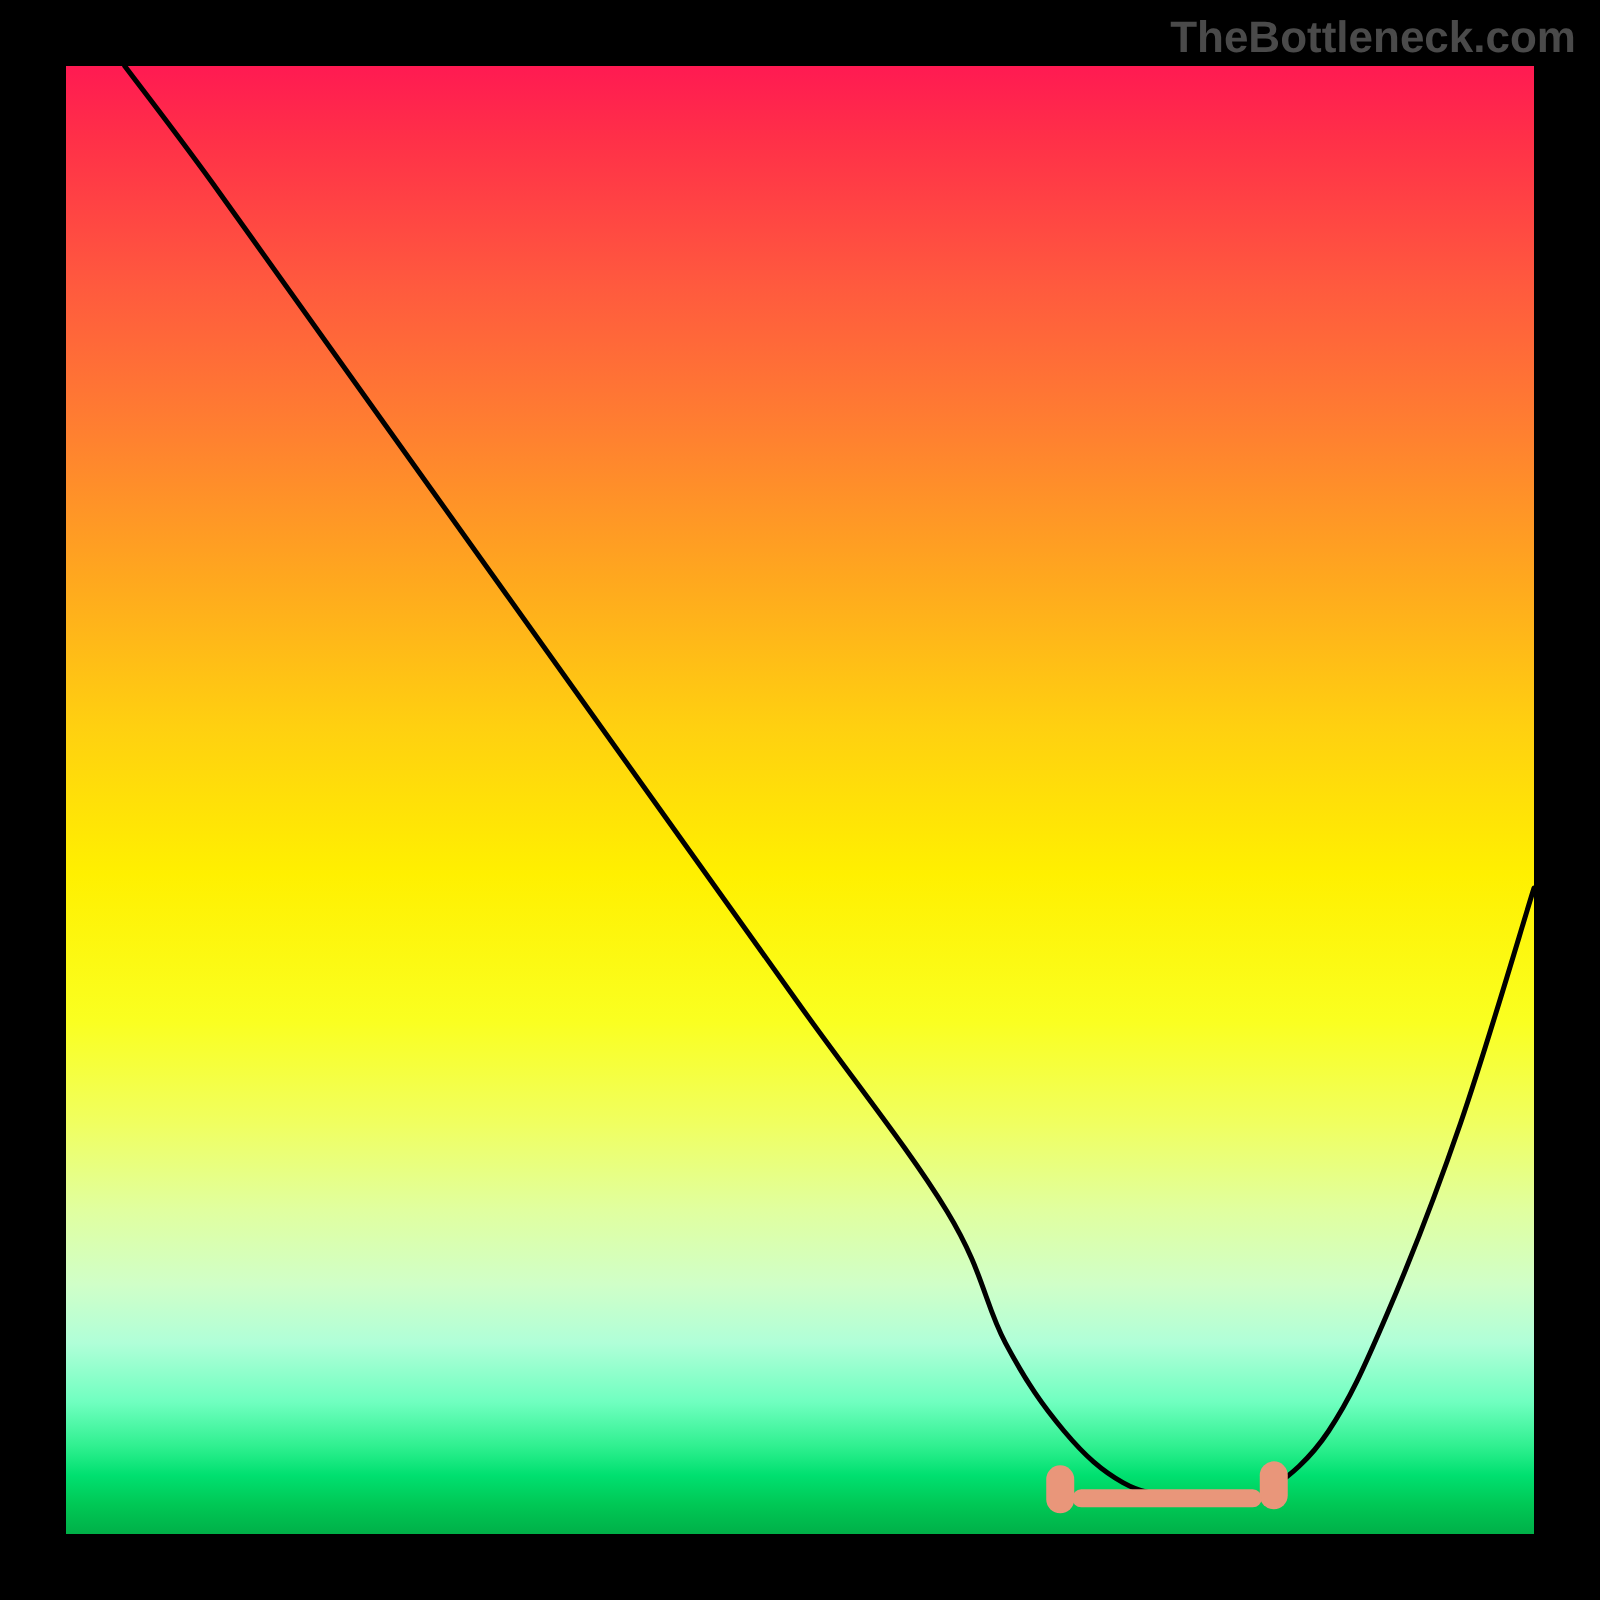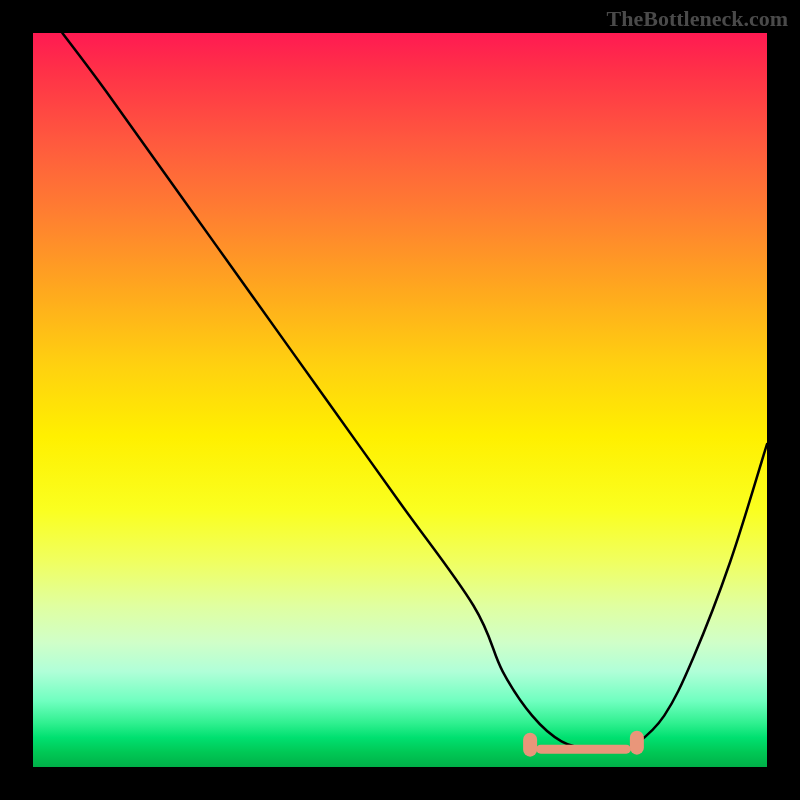--- a/index.html
+++ b/index.html
@@ -1,21 +1,21 @@
 <!DOCTYPE html>
 <html><head>
 <meta charset="utf-8">
 <style>
   * { margin: 0; padding: 0; box-sizing: border-box; }
   body { width: 800px; height: 800px; background: #000; position: relative; overflow: hidden; }
   .watermark {
     position: absolute;
     top: 6px;
     right: 12px;
-    font-family: Liberation Serif, serif;
+    font-family: Liberation Sans, sans-serif;
     font-size: 22px;
     font-weight: bold;
     color: #4a4a4a;
     z-index: 10;
   }
   .plot-area {
     position: absolute;
     left: 33px;
     top: 33px;
     width: 734px;

